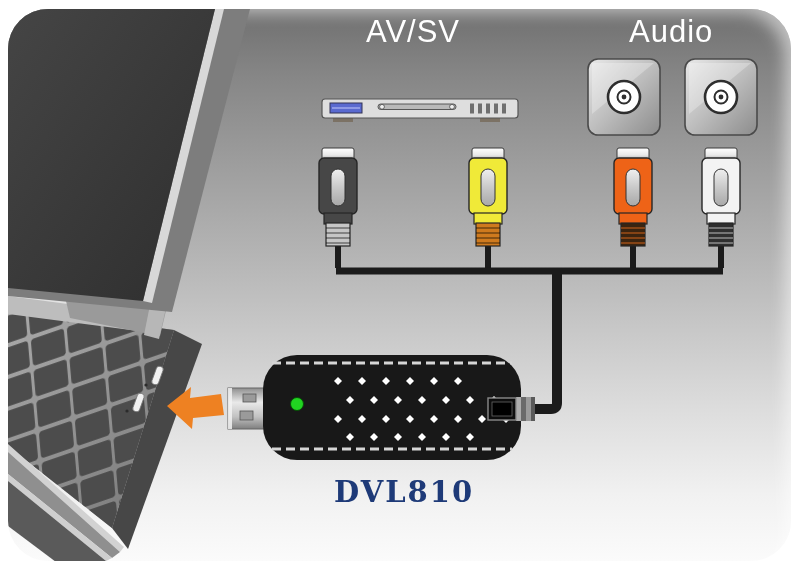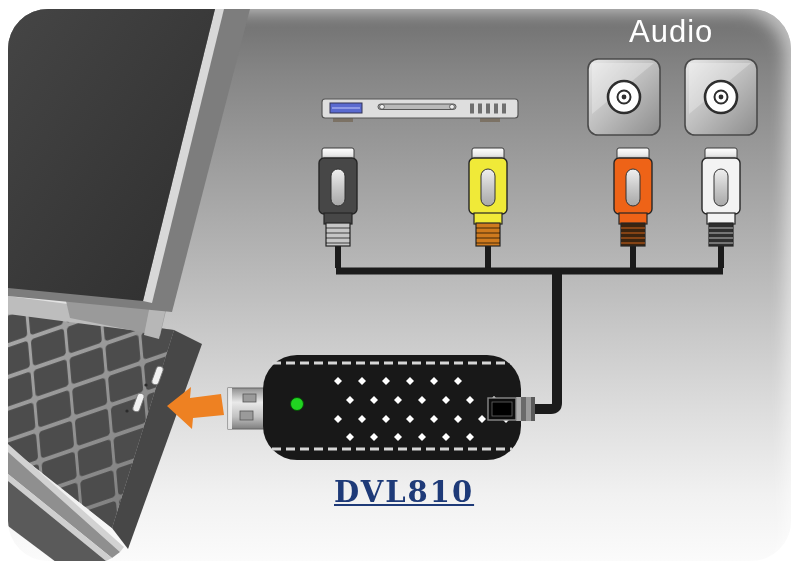--- a/index.html
+++ b/index.html
@@ -9,21 +9,21 @@
          background:linear-gradient(180deg,#6f6f6f 0%,#868686 12%,#a0a0a0 30%,#bcbcbc 50%,
                     #dcdcdc 72%,#f1f1f1 88%,#fbfbfb 100%);
          box-shadow:inset -12px 10px 16px -6px rgba(255,255,255,0.55);}
   svg.scene{position:absolute;left:0;top:0;width:799px;height:570px;
             clip-path:inset(9px 8px 9px 8px round 40px);}
   .lbl{position:absolute;color:#ffffff;font-size:31px;letter-spacing:1px;
        font-family:"Liberation Sans",sans-serif;}
   .lbl-avsv{left:366px;top:14px;}
   .lbl-audio{left:629px;top:14px;text-align:center;}
   .lbl-model{position:absolute;left:334px;top:475px;color:#1e3a78;font-size:29px;
-             font-weight:bold;letter-spacing:2px;font-family:"DejaVu Serif",serif;text-decoration:underline;}
+             font-weight:bold;letter-spacing:2px;font-family:"DejaVu Serif",serif;}
 </style>
 </head>
 <body>
 
 <div class="stage">
   <div class="panel"></div>
 
   <svg class="scene" viewBox="0 0 799 570">
     <defs>
       <linearGradient id="screenGrad" x1="0" y1="0" x2="1" y2="1">
@@ -215,15 +215,16 @@
       <rect x="521" y="397" width="5" height="24" fill="#6a6a6a"></rect>
       <rect x="526" y="397" width="5" height="24" fill="#9a9a9a"></rect>
       <rect x="531" y="397" width="4" height="24" fill="#5a5a5a"></rect>
       <rect x="488" y="398" width="28" height="22" fill="#0d0d0d" stroke="#8a8a8a" stroke-width="1.4"></rect>
       <rect x="492" y="402" width="20" height="14" fill="#000000" stroke="#666666" stroke-width="0.8"></rect>
     </g>
 
     <polygon points="167,406 191,387 190,398 221,394 224,415 193,418 192,429" fill="#ee8122"></polygon>
   </svg>
 
+  <div class="lbl lbl-avsv">AV/SV</div>
   <div class="lbl lbl-audio">Audio</div>
   <div class="lbl-model">DVL810</div>
 </div>
 
 </body></html>

